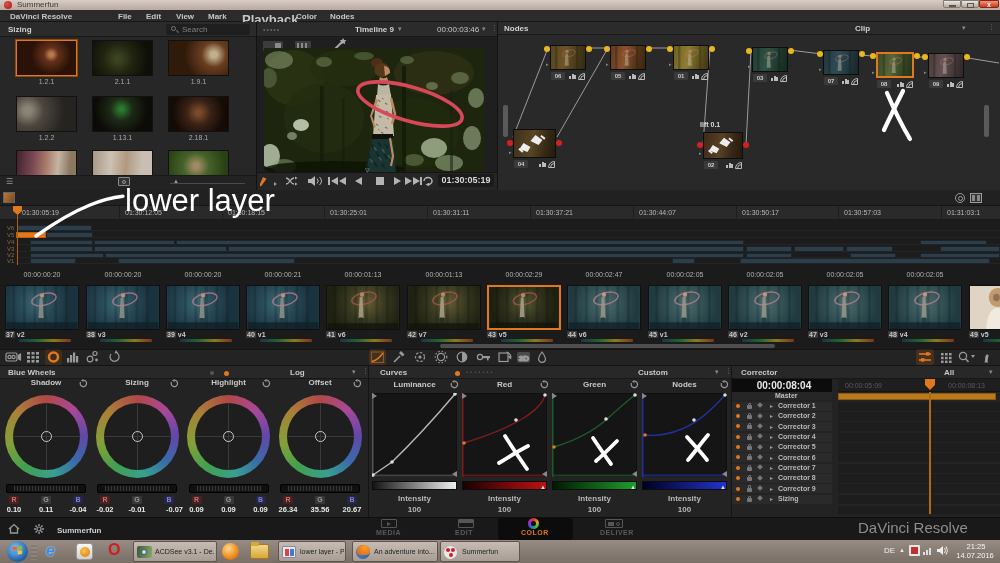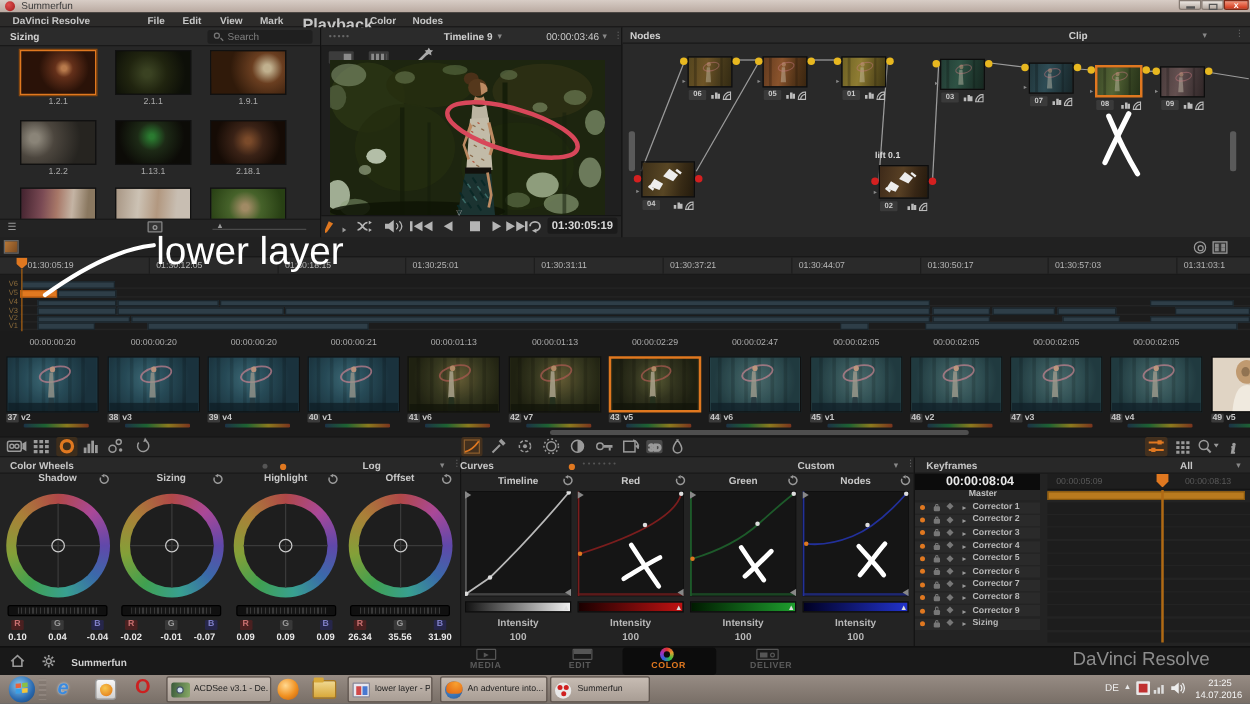--- a/index.html
+++ b/index.html
@@ -694,21 +694,21 @@
 
 <circle cx="963" cy="7" r="3.6"></circle>
         <path d="M965.5 9.8 L968.5 13" stroke-width="1.6"></path>
         <path d="M971 7 l4 0 -2 3 z" fill="#9a9a9a" stroke="none" transform="translate(0,-1)"></path>
 
 <text x="985" y="13" font-size="11" font-style="italic" font-weight="bold" fill="#b8b8b8" font-family="Liberation Serif">i</text>
 </g>
     </svg>
 <div class="abs" style="left:0;top:366px;width:368px;height:151px;background:#232323"></div>
 <div class="abs" style="left:0;top:366px;width:368px;height:13px;background:#282828;border-bottom:1px solid #181818"></div>
-<div class="abs" style="left:8px;top:368px;font-size:8px;font-weight:bold;color:#c8c8c8">Color Wheels</div>
+<div class="abs" style="left:8px;top:368px;font-size:8px;font-weight:bold;color:#c8c8c8">Blue Wheels</div>
 <div class="abs" style="left:210px;top:371px;width:4px;height:4px;border-radius:50%;background:#555"></div>
 <div class="abs" style="left:224px;top:371px;width:5px;height:5px;border-radius:50%;background:#e07820"></div>
 <div class="abs" style="left:290px;top:368px;font-size:8px;font-weight:bold;color:#c8c8c8">Log</div>
 <div class="abs" style="left:352px;top:368px;font-size:7px;color:#888">▾</div>
 <div class="abs" style="left:362px;top:367px;font-size:7px;color:#777">⋮</div>
 <div class="abs" style="left:11.0px;top:378px;width:70px;text-align:center;font-size:8px;font-weight:bold;color:#c8c8c8">Shadow</div>
 <svg class="abs" style="left:79.0px;top:379px" width="9" height="9" viewBox="0 0 9 9">
       <path d="M1.5 3 a3.2 3.2 0 1 0 3 -1.8" stroke="#999" fill="none" stroke-width="1.2"></path>
       <path d="M4.5 0 l0 3 -2.5 -1.5 z" fill="#999"></path>
     </svg>
@@ -717,41 +717,41 @@
 <div class="abs" style="left:12.5px;top:436px;width:67px;height:1px;background:#3a3a3a"></div>
 <div class="abs" style="left:45.5px;top:403px;width:1px;height:67px;background:#3a3a3a"></div>
 <div class="abs" style="left:40.5px;top:431px;width:11px;height:11px;border:1.5px solid #c8c8c8;border-radius:50%"></div>
 <div class="abs" style="left:6.0px;top:484px;width:80px;height:9px;background:#101010;border:1px solid #000;border-radius:2px">
       <div style="position:absolute;left:7px;top:1px;right:7px;bottom:1px;background:repeating-linear-gradient(90deg,#383838 0 1px,#161616 1px 3px)"></div>
     </div>
 <div class="abs" style="left:9.0px;top:496px;width:10px;height:8px;background:#4a2020;border-radius:1px;color:#c87070;font-size:7px;text-align:center;line-height:8px;font-weight:bold">R</div>
 <div class="abs" style="left:41.0px;top:496px;width:10px;height:8px;background:#383838;border-radius:1px;color:#9a9a9a;font-size:7px;text-align:center;line-height:8px;font-weight:bold">G</div>
 <div class="abs" style="left:73.0px;top:496px;width:10px;height:8px;background:#26264a;border-radius:1px;color:#8080c8;font-size:7px;text-align:center;line-height:8px;font-weight:bold">B</div>
 <div class="abs" style="left:0.0px;top:505px;width:28px;text-align:center;font-size:7.5px;font-weight:bold;color:#e8e8e8">0.10</div>
-<div class="abs" style="left:32.0px;top:505px;width:28px;text-align:center;font-size:7.5px;font-weight:bold;color:#e8e8e8">0.04</div>
+<div class="abs" style="left:32.0px;top:505px;width:28px;text-align:center;font-size:7.5px;font-weight:bold;color:#e8e8e8">0.11</div>
 <div class="abs" style="left:64.0px;top:505px;width:28px;text-align:center;font-size:7.5px;font-weight:bold;color:#e8e8e8">-0.04</div>
 <div class="abs" style="left:102.0px;top:378px;width:70px;text-align:center;font-size:8px;font-weight:bold;color:#c8c8c8">Sizing</div>
 <svg class="abs" style="left:170.0px;top:379px" width="9" height="9" viewBox="0 0 9 9">
       <path d="M1.5 3 a3.2 3.2 0 1 0 3 -1.8" stroke="#999" fill="none" stroke-width="1.2"></path>
       <path d="M4.5 0 l0 3 -2.5 -1.5 z" fill="#999"></path>
     </svg>
 <div class="abs" style="left:95.5px;top:395px;width:83px;height:83px;border-radius:50%;background:conic-gradient(from 0deg,#b04848,#aa4898 45deg,#6048aa 90deg,#3a6aaa 130deg,#38a090 170deg,#40a050 215deg,#84a038 260deg,#aa8038 310deg,#b04848 360deg)"></div>
 <div class="abs" style="left:103.5px;top:403px;width:67px;height:67px;border-radius:50%;background:#1e1e1e"></div>
 <div class="abs" style="left:103.5px;top:436px;width:67px;height:1px;background:#3a3a3a"></div>
 <div class="abs" style="left:136.5px;top:403px;width:1px;height:67px;background:#3a3a3a"></div>
 <div class="abs" style="left:131.5px;top:431px;width:11px;height:11px;border:1.5px solid #c8c8c8;border-radius:50%"></div>
 <div class="abs" style="left:97.0px;top:484px;width:80px;height:9px;background:#101010;border:1px solid #000;border-radius:2px">
       <div style="position:absolute;left:7px;top:1px;right:7px;bottom:1px;background:repeating-linear-gradient(90deg,#383838 0 1px,#161616 1px 3px)"></div>
     </div>
 <div class="abs" style="left:100.0px;top:496px;width:10px;height:8px;background:#4a2020;border-radius:1px;color:#c87070;font-size:7px;text-align:center;line-height:8px;font-weight:bold">R</div>
 <div class="abs" style="left:132.0px;top:496px;width:10px;height:8px;background:#383838;border-radius:1px;color:#9a9a9a;font-size:7px;text-align:center;line-height:8px;font-weight:bold">G</div>
 <div class="abs" style="left:164.0px;top:496px;width:10px;height:8px;background:#26264a;border-radius:1px;color:#8080c8;font-size:7px;text-align:center;line-height:8px;font-weight:bold">B</div>
 <div class="abs" style="left:91.0px;top:505px;width:28px;text-align:center;font-size:7.5px;font-weight:bold;color:#e8e8e8">-0.02</div>
 <div class="abs" style="left:123.0px;top:505px;width:28px;text-align:center;font-size:7.5px;font-weight:bold;color:#e8e8e8">-0.01</div>
-<div class="abs" style="left:155.0px;top:505px;width:28px;text-align:left;font-size:7.5px;font-weight:bold;color:#e8e8e8">-0.07</div>
+<div class="abs" style="left:155.0px;top:505px;width:28px;text-align:right;font-size:7.5px;font-weight:bold;color:#e8e8e8">-0.07</div>
 <div class="abs" style="left:193.5px;top:378px;width:70px;text-align:center;font-size:8px;font-weight:bold;color:#c8c8c8">Highlight</div>
 <svg class="abs" style="left:261.5px;top:379px" width="9" height="9" viewBox="0 0 9 9">
       <path d="M1.5 3 a3.2 3.2 0 1 0 3 -1.8" stroke="#999" fill="none" stroke-width="1.2"></path>
       <path d="M4.5 0 l0 3 -2.5 -1.5 z" fill="#999"></path>
     </svg>
 <div class="abs" style="left:187.0px;top:395px;width:83px;height:83px;border-radius:50%;background:conic-gradient(from 0deg,#b04848,#aa4898 45deg,#6048aa 90deg,#3a6aaa 130deg,#38a090 170deg,#40a050 215deg,#84a038 260deg,#aa8038 310deg,#b04848 360deg)"></div>
 <div class="abs" style="left:195.0px;top:403px;width:67px;height:67px;border-radius:50%;background:#1e1e1e"></div>
 <div class="abs" style="left:195.0px;top:436px;width:67px;height:1px;background:#3a3a3a"></div>
 <div class="abs" style="left:228.0px;top:403px;width:1px;height:67px;background:#3a3a3a"></div>
 <div class="abs" style="left:223.0px;top:431px;width:11px;height:11px;border:1.5px solid #c8c8c8;border-radius:50%"></div>
@@ -775,30 +775,30 @@
 <div class="abs" style="left:319.5px;top:403px;width:1px;height:67px;background:#3a3a3a"></div>
 <div class="abs" style="left:314.5px;top:431px;width:11px;height:11px;border:1.5px solid #c8c8c8;border-radius:50%"></div>
 <div class="abs" style="left:280.0px;top:484px;width:80px;height:9px;background:#101010;border:1px solid #000;border-radius:2px">
       <div style="position:absolute;left:7px;top:1px;right:7px;bottom:1px;background:repeating-linear-gradient(90deg,#383838 0 1px,#161616 1px 3px)"></div>
     </div>
 <div class="abs" style="left:283.0px;top:496px;width:10px;height:8px;background:#4a2020;border-radius:1px;color:#c87070;font-size:7px;text-align:center;line-height:8px;font-weight:bold">R</div>
 <div class="abs" style="left:315.0px;top:496px;width:10px;height:8px;background:#383838;border-radius:1px;color:#9a9a9a;font-size:7px;text-align:center;line-height:8px;font-weight:bold">G</div>
 <div class="abs" style="left:347.0px;top:496px;width:10px;height:8px;background:#26264a;border-radius:1px;color:#8080c8;font-size:7px;text-align:center;line-height:8px;font-weight:bold">B</div>
 <div class="abs" style="left:274.0px;top:505px;width:28px;text-align:center;font-size:7.5px;font-weight:bold;color:#e8e8e8">26.34</div>
 <div class="abs" style="left:306.0px;top:505px;width:28px;text-align:center;font-size:7.5px;font-weight:bold;color:#e8e8e8">35.56</div>
-<div class="abs" style="left:338.0px;top:505px;width:28px;text-align:center;font-size:7.5px;font-weight:bold;color:#e8e8e8">31.90</div>
+<div class="abs" style="left:338.0px;top:505px;width:28px;text-align:center;font-size:7.5px;font-weight:bold;color:#e8e8e8">20.67</div>
 <div class="abs" style="left:368px;top:366px;width:363px;height:151px;background:#232323;border-left:1px solid #141414"></div>
 <div class="abs" style="left:369px;top:366px;width:362px;height:13px;background:#282828;border-bottom:1px solid #181818"></div>
-<div class="abs" style="left:368px;top:368px;font-size:8px;font-weight:bold;color:#c8c8c8">Curves</div>
+<div class="abs" style="left:380px;top:368px;font-size:8px;font-weight:bold;color:#c8c8c8">Curves</div>
 <div class="abs" style="left:455px;top:371px;width:5px;height:5px;border-radius:50%;background:#e07820"></div>
 <div class="abs" style="left:466px;top:369px;font-size:6px;color:#555;letter-spacing:2px">•••••••</div>
 <div class="abs" style="left:638px;top:368px;font-size:8px;font-weight:bold;color:#c8c8c8">Custom</div>
 <div class="abs" style="left:715px;top:368px;font-size:7px;color:#888">▾</div>
 <div class="abs" style="left:725px;top:367px;font-size:7px;color:#777">⋮</div>
-<div class="abs" style="left:374.5px;top:380px;width:80px;text-align:center;font-size:8px;font-weight:bold;color:#c8c8c8">Timeline</div>
+<div class="abs" style="left:374.5px;top:380px;width:80px;text-align:center;font-size:8px;font-weight:bold;color:#c8c8c8">Luminance</div>
 <svg class="abs" style="left:450.0px;top:380px" width="9" height="9" viewBox="0 0 9 9">
       <path d="M1.5 3 a3.2 3.2 0 1 0 3 -1.8" stroke="#999" fill="none" stroke-width="1.2"></path>
       <path d="M4.5 0 l0 3 -2.5 -1.5 z" fill="#999"></path>
     </svg>
 <svg class="abs" style="left:372px;top:393px" width="85" height="84" viewBox="0 0 85 84">
 <rect width="85" height="84" fill="#151515" stroke="#0c0c0c"></rect>
 <rect x="0" y="0" width="1.5" height="84" fill="#555"></rect>
 <rect x="0" y="81.5" width="85" height="2" fill="#555" opacity="0.7"></rect>
 <path d="M1 82 L20 69 Q50 40 83 1" stroke="#b8b8b8" stroke-width="1.4" fill="none"></path>
 <circle cx="1" cy="82" r="1.8" fill="#ddd"></circle>
@@ -866,21 +866,21 @@
       <circle cx="83" cy="2" r="1.8" fill="#ddd"></circle>
 <path d="M0 0 l5 3 -5 3 z" fill="#888"></path>
 <path d="M85 84 l-5 -3 5 -3 z" fill="#888"></path>
 </svg>
 <div class="abs" style="left:642px;top:481px;width:85px;height:9px;background:linear-gradient(90deg,#000022,#2233cc);border:1px solid #0c0c0c"></div>
 <div class="abs" style="left:720px;top:484px;font-size:6px;color:#ddd">▲</div>
 <div class="abs" style="left:654.5px;top:494px;width:60px;text-align:center;font-size:8px;font-weight:bold;color:#b8b8b8">Intensity</div>
 <div class="abs" style="left:654.5px;top:505px;width:60px;text-align:center;font-size:8px;font-weight:bold;color:#b8b8b8">100</div>
 <div class="abs" style="left:731px;top:366px;width:269px;height:151px;background:#232323;border-left:1px solid #141414"></div>
 <div class="abs" style="left:732px;top:366px;width:268px;height:13px;background:#282828;border-bottom:1px solid #181818"></div>
-<div class="abs" style="left:741px;top:368px;font-size:8px;font-weight:bold;color:#c8c8c8">Keyframes</div>
+<div class="abs" style="left:741px;top:368px;font-size:8px;font-weight:bold;color:#c8c8c8">Corrector</div>
 <div class="abs" style="left:944px;top:368px;font-size:8px;font-weight:bold;color:#c8c8c8">All</div>
 <div class="abs" style="left:989px;top:368px;font-size:7px;color:#888">▾</div>
 <div class="abs" style="left:732px;top:379px;width:100px;height:13px;background:#0c0c0c"></div>
 <div class="abs" style="left:742px;top:380px;width:84px;text-align:center;font-size:10px;font-weight:bold;color:#e8e8e8">00:00:08:04</div>
 <div class="abs" style="left:838px;top:379px;width:162px;height:13px;background:#1e1e1e;border-bottom:1px solid #151515"></div>
 <div class="abs" style="left:845px;top:382px;font-size:7px;color:#5a5a5a">00:00:05:09</div>
 <div class="abs" style="left:948px;top:382px;font-size:7px;color:#5a5a5a">00:00:08:13</div>
 <div class="abs" style="left:925px;top:379px;width:10px;height:11px;background:#e07820;clip-path:polygon(0 0,100% 0,100% 55%,50% 100%,0 55%)"></div>
 <div class="abs" style="left:732px;top:392px;width:100px;height:8px;background:#262626"></div>
 <div class="abs" style="left:775px;top:392px;font-size:7px;font-weight:bold;color:#c0c0c0">Master</div>

